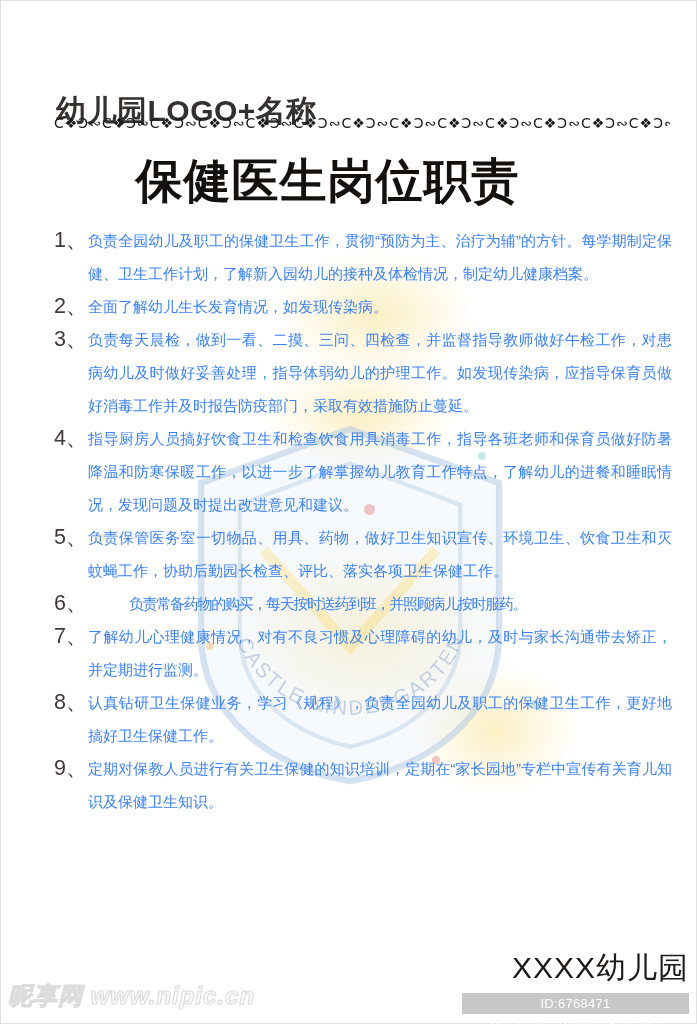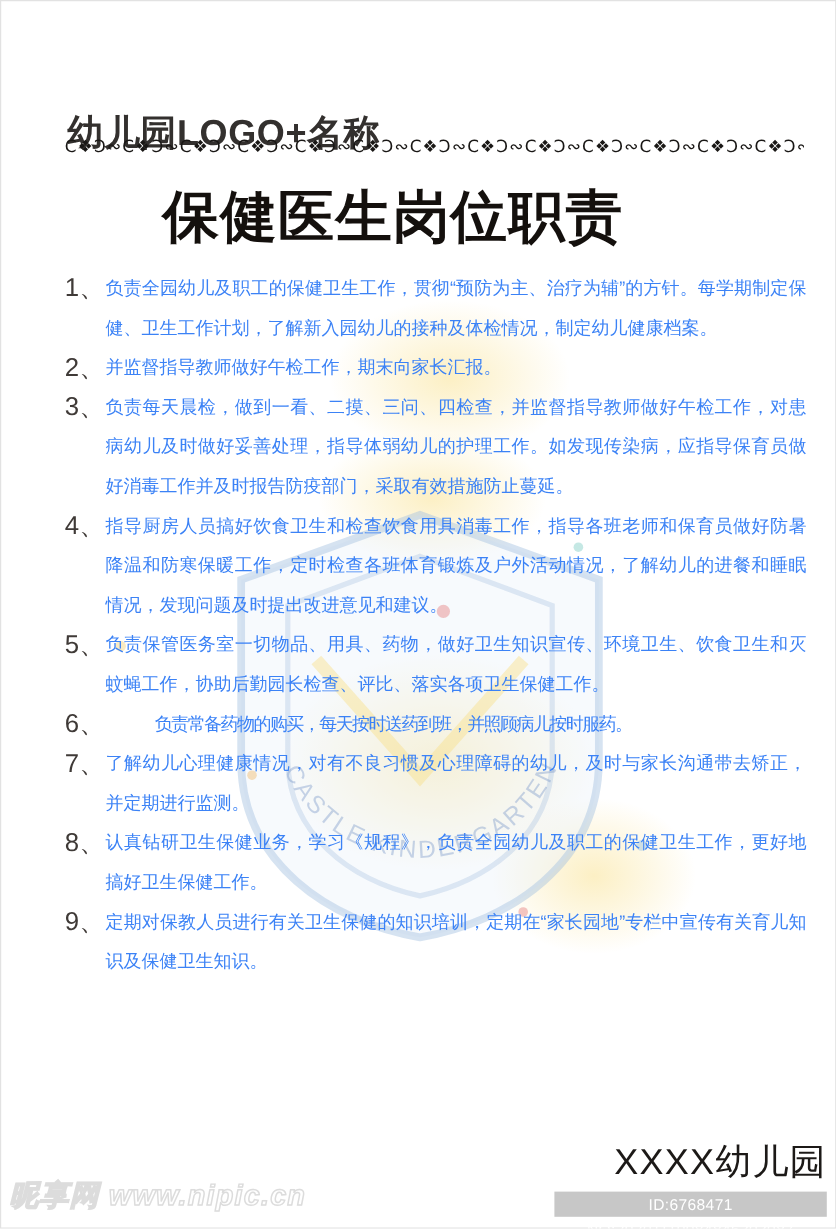--- a/index.html
+++ b/index.html
@@ -113,29 +113,29 @@
     <h1 class="doc-title">保健医生岗位职责</h1>
 
     <div class="duties">
 
     <div class="duty">
           <span class="duty-num">1、</span>
           <span class="duty-text">负责全园幼儿及职工的保健卫生工作，贯彻“预防为主、治疗为辅”的方针。每学期制定保健、卫生工作计划，了解新入园幼儿的接种及体检情况，制定幼儿健康档案。</span>
         </div>
         <div class="duty">
           <span class="duty-num">2、</span>
-          <span class="duty-text">并监督指导教师做好午检工作，期末向家长汇报。</span>
+          <span class="duty-text">全面了解幼儿生长发育情况，如发现传染病。</span>
         </div>
         <div class="duty">
           <span class="duty-num">3、</span>
           <span class="duty-text">负责每天晨检，做到一看、二摸、三问、四检查，并监督指导教师做好午检工作，对患病幼儿及时做好妥善处理，指导体弱幼儿的护理工作。如发现传染病，应指导保育员做好消毒工作并及时报告防疫部门，采取有效措施防止蔓延。</span>
         </div>
         <div class="duty">
           <span class="duty-num">4、</span>
-          <span class="duty-text">指导厨房人员搞好饮食卫生和检查饮食用具消毒工作，指导各班老师和保育员做好防暑降温和防寒保暖工作，定时检查各班体育锻炼及户外活动情况，了解幼儿的进餐和睡眠情况，发现问题及时提出改进意见和建议。</span>
+          <span class="duty-text">指导厨房人员搞好饮食卫生和检查饮食用具消毒工作，指导各班老师和保育员做好防暑降温和防寒保暖工作，以进一步了解掌握幼儿教育工作特点，了解幼儿的进餐和睡眠情况，发现问题及时提出改进意见和建议。</span>
         </div>
         <div class="duty">
           <span class="duty-num">5、</span>
           <span class="duty-text">负责保管医务室一切物品、用具、药物，做好卫生知识宣传、环境卫生、饮食卫生和灭蚊蝇工作，协助后勤园长检查、评比、落实各项卫生保健工作。</span>
         </div>
         <div class="duty tight">
           <span class="duty-num">6、</span>
           <span class="duty-text">负责常备药物的购买，每天按时送药到班，并照顾病儿按时服药。</span>
         </div>
         <div class="duty">

